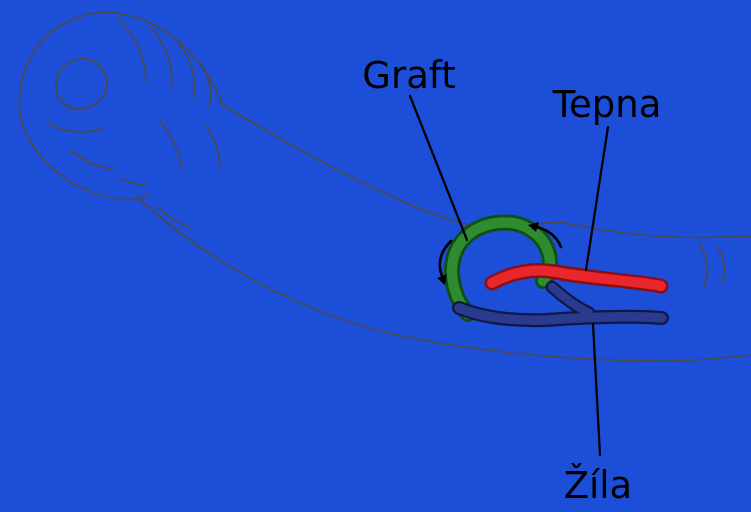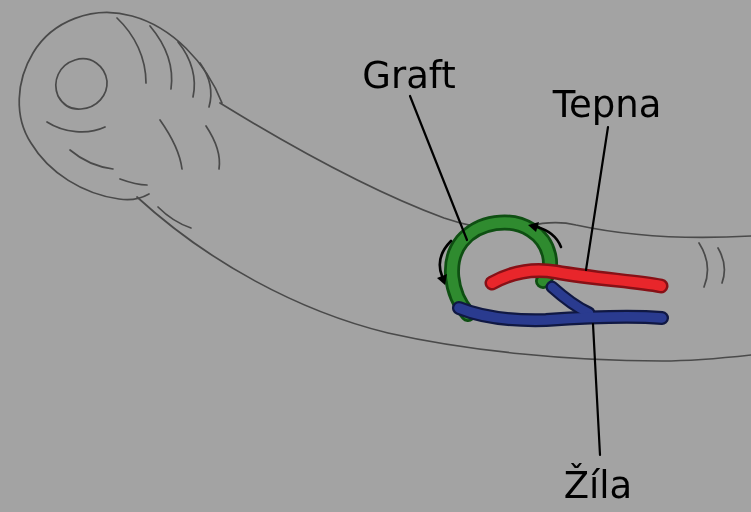--- a/index.html
+++ b/index.html
@@ -8,21 +8,21 @@
     background: #ffffff;
     width: 751px;
     height: 512px;
     overflow: hidden;
     font-family: "DejaVu Sans", sans-serif;
   }
   .stage {
     position: relative;
     width: 751px;
     height: 512px;
-    background: #a3a3a3;
+    background: #1d4ed8;
   }
   svg { display: block; }
   .outline-path {
     fill: none;
     stroke-width: 1.7;
     stroke-linecap: round;
     stroke-linejoin: round;
   }
   .tube {
     fill: none;

